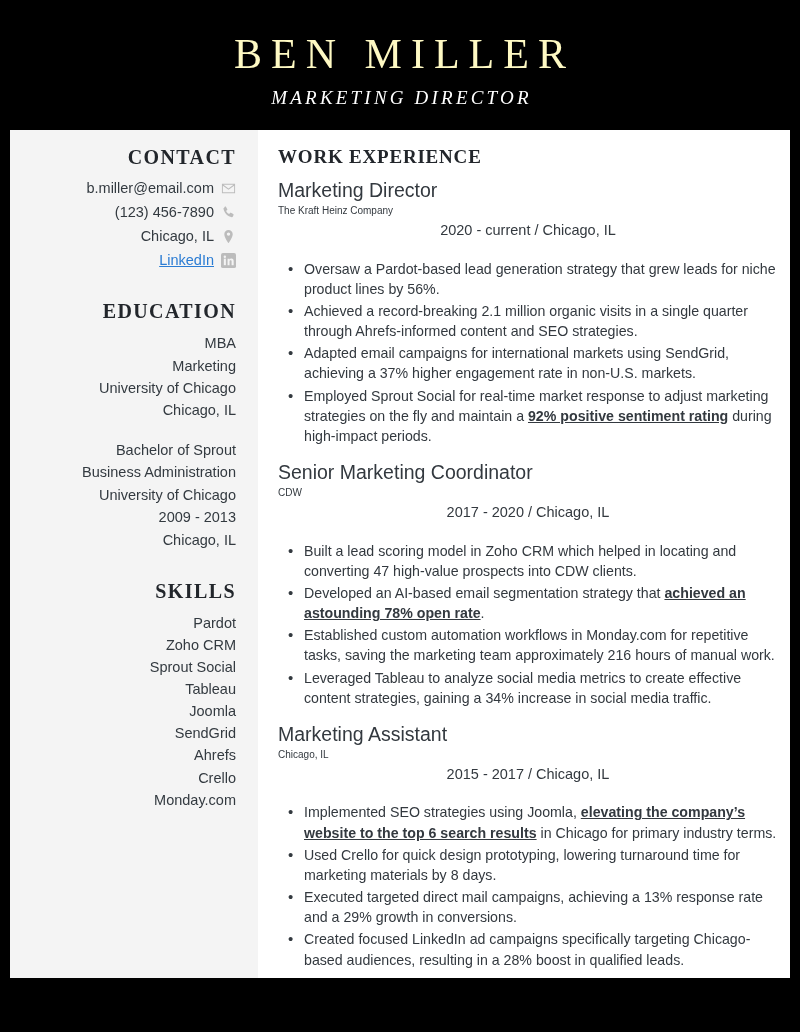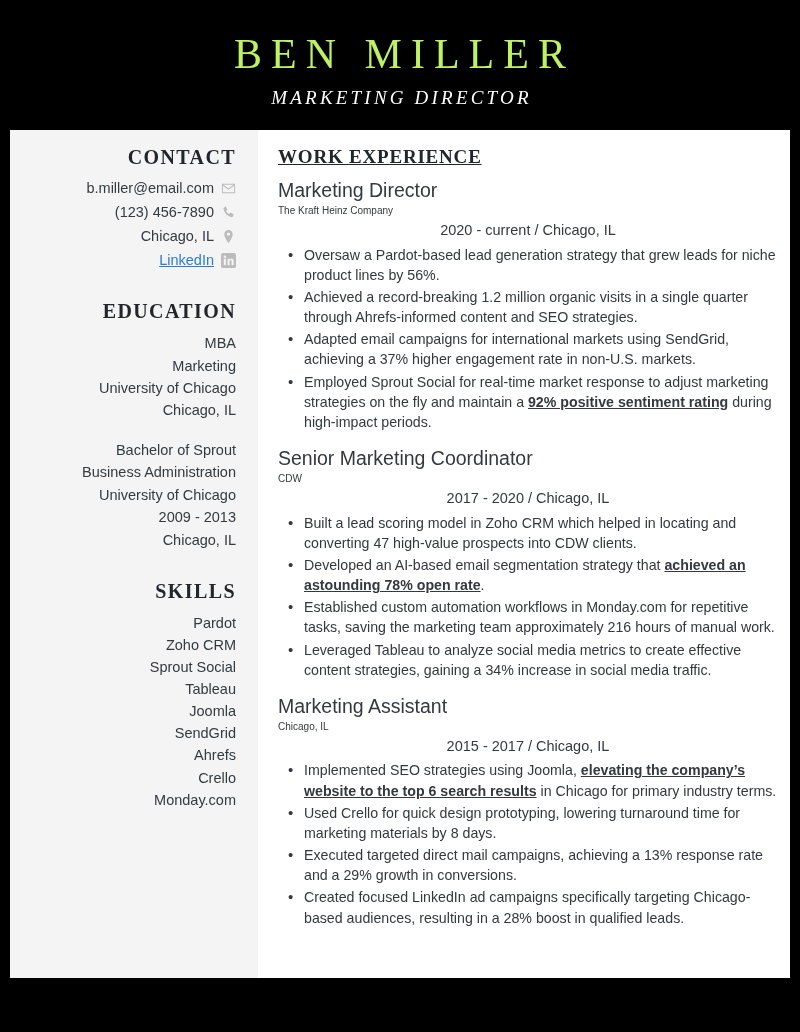--- a/index.html
+++ b/index.html
@@ -23,21 +23,21 @@
     background: #000000;
     height: 120px;
     display: flex;
     flex-direction: column;
     align-items: center;
     justify-content: center;
   }
 
   .header-name {
     font-family: "Liberation Serif", serif;
-    color: #bef264;
+    color: #fef9c3;
     font-size: 42px;
     letter-spacing: 9px;
     font-weight: 400;
     line-height: 1.1;
     padding-left: 9px;
   }
 
   .header-role {
     font-family: "Liberation Serif", serif;
     color: #ffffff;
@@ -121,21 +121,20 @@
     line-height: 1.52;
   }
 
   .main-heading {
     font-family: "Liberation Serif", serif;
     font-weight: 700;
     font-size: 19px;
     color: #22262b;
     letter-spacing: 0.8px;
     margin-bottom: 10px;
-    text-decoration: underline;
   }
 
   .job { margin-bottom: 14px; }
 
   .job-title {
     font-size: 19.5px;
     color: #33393f;
     font-weight: 400;
     line-height: 1.3;
   }
@@ -151,21 +150,21 @@
     font-size: 14.5px;
     color: #33393f;
     line-height: 1.5;
     margin-top: 1px;
     text-align: center;
   }
   .job-meta .sep { padding: 0 4px; }
 
   ul.bullets {
     list-style: none;
-    margin-top: 3px;
+    margin-top: 17px;
   }
 
   ul.bullets li {
     position: relative;
     padding-left: 26px;
     font-size: 14.2px;
     color: #33393f;
     line-height: 1.42;
     margin-bottom: 2px;
   }
@@ -273,21 +272,21 @@
 
     <div class="main">
       <div class="main-heading">WORK EXPERIENCE</div>
       <div id="jobs-list">
           <div class="job">
             <div class="job-title">Marketing Director</div>
             <div class="job-company">The Kraft Heinz Company</div>
             <div class="job-meta"><span>2020 - current</span><span class="sep">/</span><span>Chicago, IL</span></div>
             <ul class="bullets">
               <li><span>Oversaw a Pardot-based lead generation strategy that grew leads for niche product lines by 56%.</span></li>
-              <li><span>Achieved a record-breaking 1.2 million organic visits in a single quarter through Ahrefs-informed content and SEO strategies.</span></li>
+              <li><span>Achieved a record-breaking 2.1 million organic visits in a single quarter through Ahrefs-informed content and SEO strategies.</span></li>
               <li><span>Adapted email campaigns for international markets using SendGrid, achieving a 37% higher engagement rate in non-U.S. markets.</span></li>
               <li><span>Employed Sprout Social for real-time market response to adjust marketing strategies on the fly and maintain a </span><span class="hl">92% positive sentiment rating</span><span> during high-impact periods.</span></li>
             </ul>
           </div>
           <div class="job">
             <div class="job-title">Senior Marketing Coordinator</div>
             <div class="job-company">CDW</div>
             <div class="job-meta"><span>2017 - 2020</span><span class="sep">/</span><span>Chicago, IL</span></div>
             <ul class="bullets">
               <li><span>Built a lead scoring model in Zoho CRM which helped in locating and converting 47 high-value prospects into CDW clients.</span></li>

